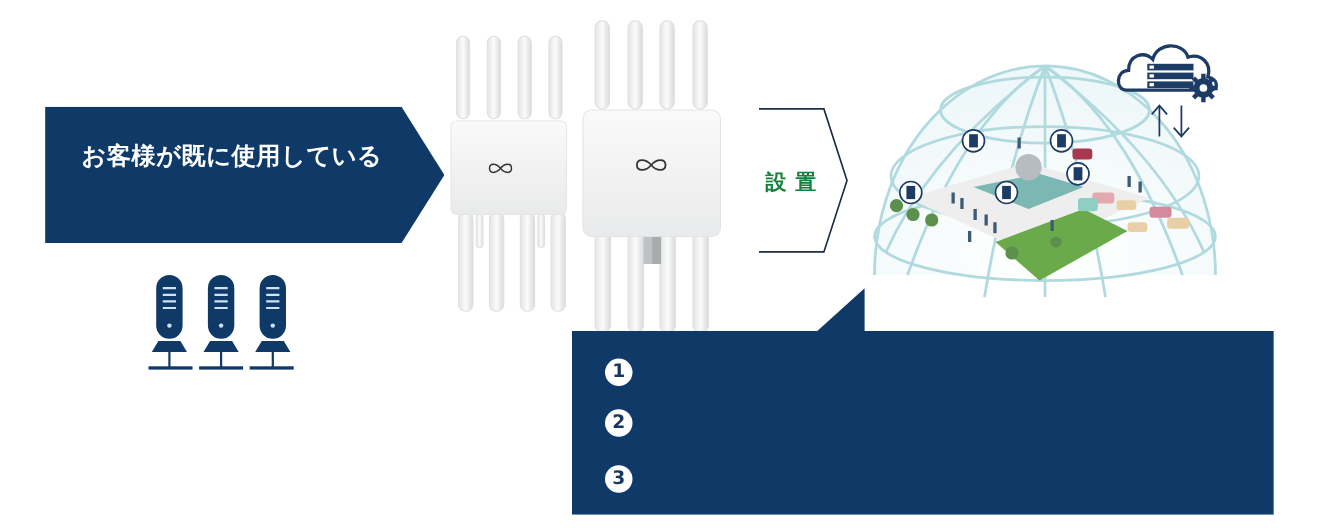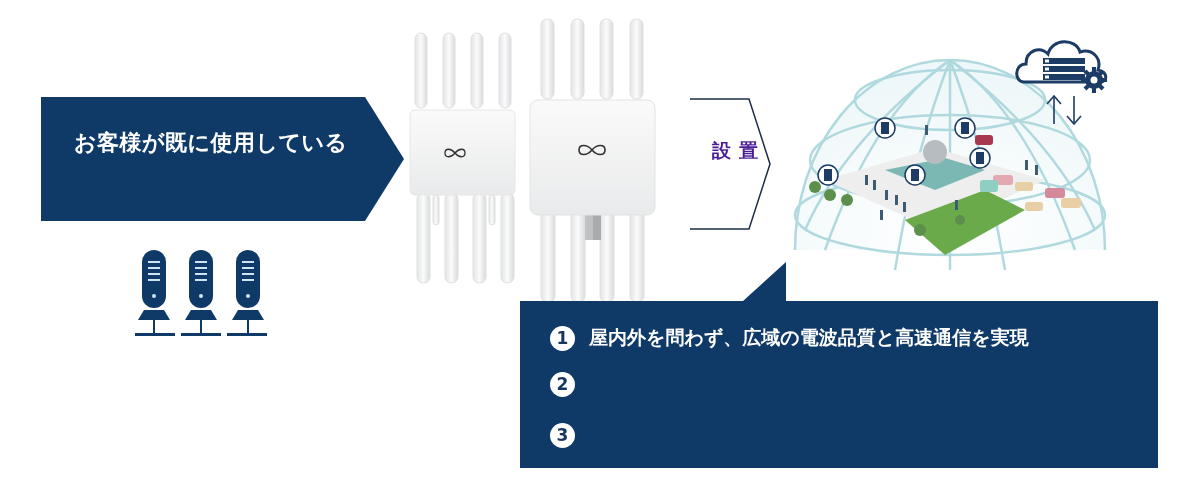--- a/index.html
+++ b/index.html
@@ -14,22 +14,22 @@
          font-size:22px; line-height:36px; letter-spacing:0.5px; white-space:nowrap; }
 
   
   #servers { left:130px; top:248px; width:150px; height:95px; }
 
   
   #products { left:405px; top:15px; width:260px; height:290px; }
 
   
   #install { left:690px; top:98px; width:82px; height:132px; }
-  #install .label { position:absolute; left:6px; top:40px; font-size:19px; font-weight:bold;
-         color:#4c1d95; letter-spacing:8px; white-space:nowrap;margin-left:16px; }
+  #install .label { position:absolute; left:6px; top:55px; font-size:19px; font-weight:bold;
+         color:#15803d; letter-spacing:8px; white-space:nowrap; }
 
   
   #dome { left:785px; top:30px; width:330px; height:250px; }
 
   
   #cloud { left:1010px; top:34px; width:110px; height:95px; }
 
   
   #feature-box { left:520px; top:262px; width:638px; height:206px; }
   #feature-box svg.bg { position:absolute; left:0; top:0; }
@@ -269,21 +269,20 @@
     </g>
   </svg>
 </div>
 
 <div id="feature-box" class="abs">
   <svg class="bg" width="638" height="206" viewBox="0 0 638 206">
     <polygon points="0,39 223,39 266,0 266,39 638,39 638,206 0,206" fill="#0f3a68"></polygon>
   </svg>
   <div class="feat" style="top:62px">
     <span class="num">1</span>
-    <span>屋内外を問わず、広域の電波品質と高速通信を実現</span>
   </div>
   <div class="feat" style="top:108px">
     <span class="num">2</span>
   </div>
   <div class="feat" style="top:159px">
     <span class="num">3</span>
   </div>
 </div>
 
 </body></html>

